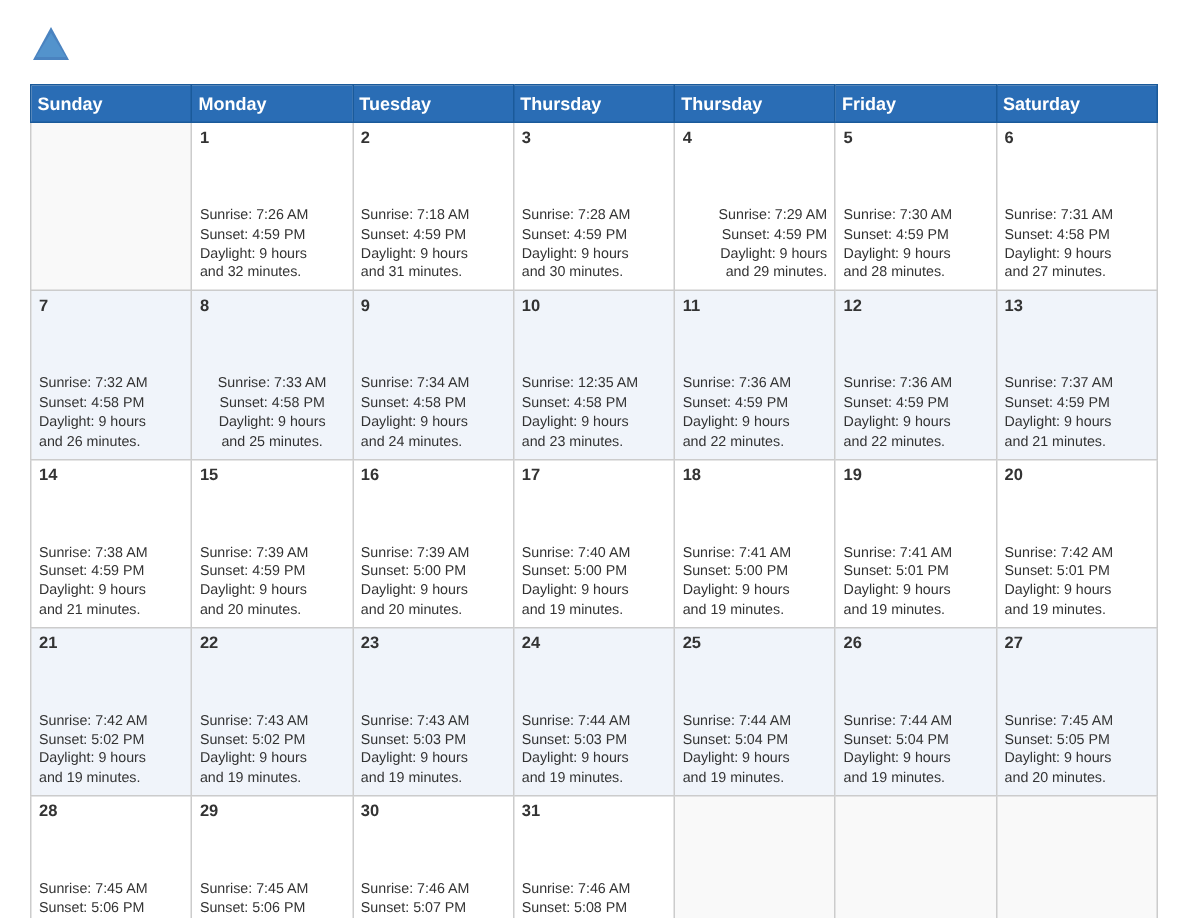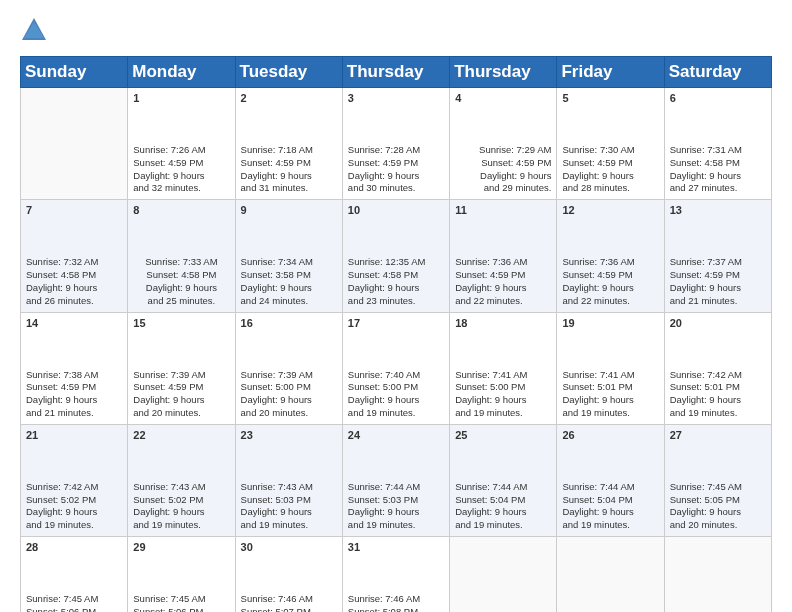--- a/index.html
+++ b/index.html
@@ -58,21 +58,21 @@
       color: #555;
     }
     table {
       width: 100%;
       border-collapse: collapse;
       table-layout: fixed;
     }
     thead tr th {
       background-color: #2a6db5;
       color: #fff;
-      font-size: 17px;
+      font-size: 12px;
       font-weight: bold;
       padding: 5px 4px;
       text-align: left;
       border: 1px solid #1a5a9a;
     }
     tbody tr td {
       border: 1px solid #ccc;
       vertical-align: top;
       padding: 4px 5px;
       font-size: 10px;
@@ -191,21 +191,21 @@
           <td>
             <span class="day-number">8</span>
             <div class="day-info" style="white-space: pre-line; text-align: center;">Sunrise: 7:33 AM
 Sunset: 4:58 PM
 Daylight: 9 hours
 and 25 minutes.</div>
           </td>
           <td>
             <span class="day-number">9</span>
             <div class="day-info" style="white-space: pre-line;">Sunrise: 7:34 AM
-Sunset: 3:58 PM
+Sunset: 4:58 PM
 Daylight: 9 hours
 and 24 minutes.</div>
           </td>
           <td>
             <span class="day-number">10</span>
             <div class="day-info" style="white-space: pre-line;">Sunrise: 12:35 AM
 Sunset: 4:58 PM
 Daylight: 9 hours
 and 23 minutes.</div>
           </td>

